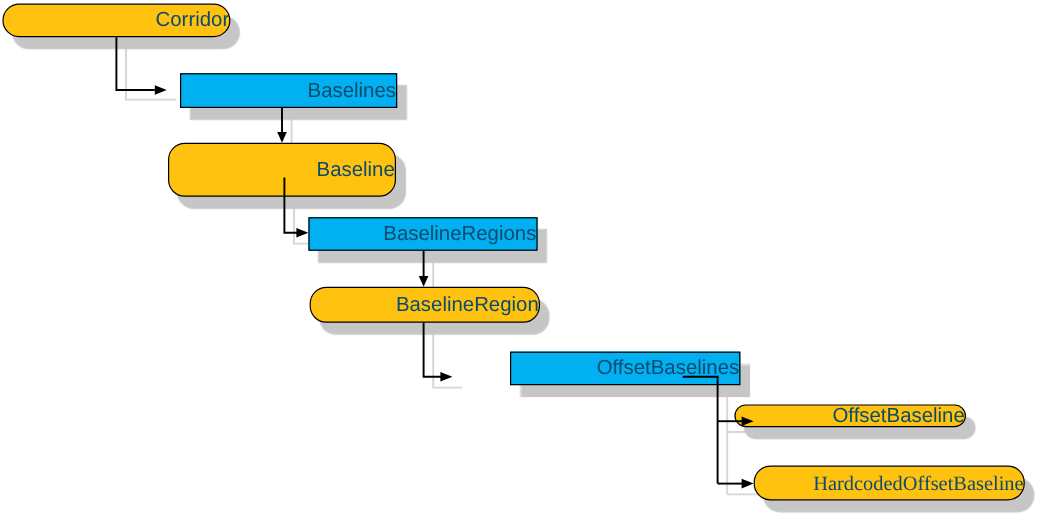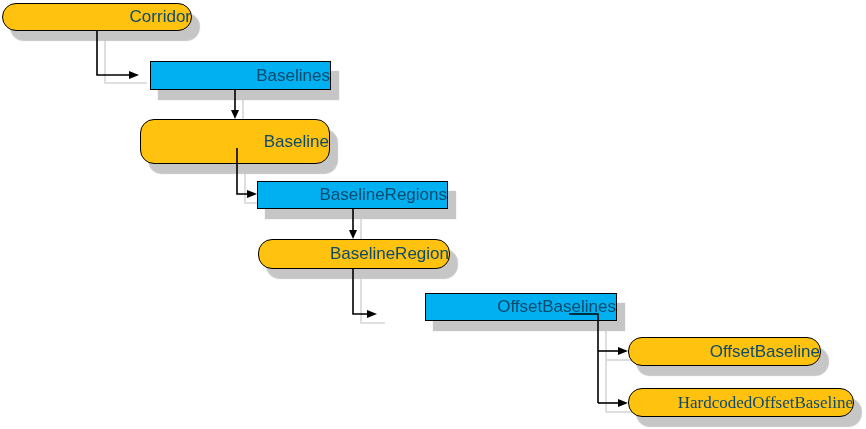--- a/index.html
+++ b/index.html
@@ -38,21 +38,21 @@
   .edge{fill:none;stroke:var(--connector);stroke-width:1.6;}
   .edge-shadow{fill:none;stroke:var(--line-shadow);stroke-width:1.6;}
   .arrowhead{fill:var(--connector);stroke:none;}
   
   #n-corridor              {left:2px;  top:3px;   width:190px;height:28px;}
   #n-baselines             {left:150px;top:61px;  width:181px;height:29px;}
   #n-baseline              {left:140px;top:119px; width:190px;height:45px;}
   #n-baselineregions       {left:257px;top:181px; width:191px;height:28px;}
   #n-baselineregion        {left:258px;top:239px; width:192px;height:30px;}
   #n-offsetbaselines       {left:377px;top:293px; width:192px;height:28px;margin-left:48px;}
-  #n-offsetbaseline        {left:628px;top:337px; width:193px;height:29px;}
+  #n-offsetbaseline        {left:612px;top:337px; width:193px;height:19px;}
   #n-hardcodedoffsetbaseline{left:628px;top:388px;width:226px;height:29px;}
 </style>
 </head>
 <body>
 
 <div class="canvas">
 
   <svg class="layer" viewBox="0 0 866 429">
     <polyline class="edge-shadow" points="105,40 105,83 147,83"></polyline>
     <polyline class="edge-shadow" points="243,99 243,128"></polyline>

